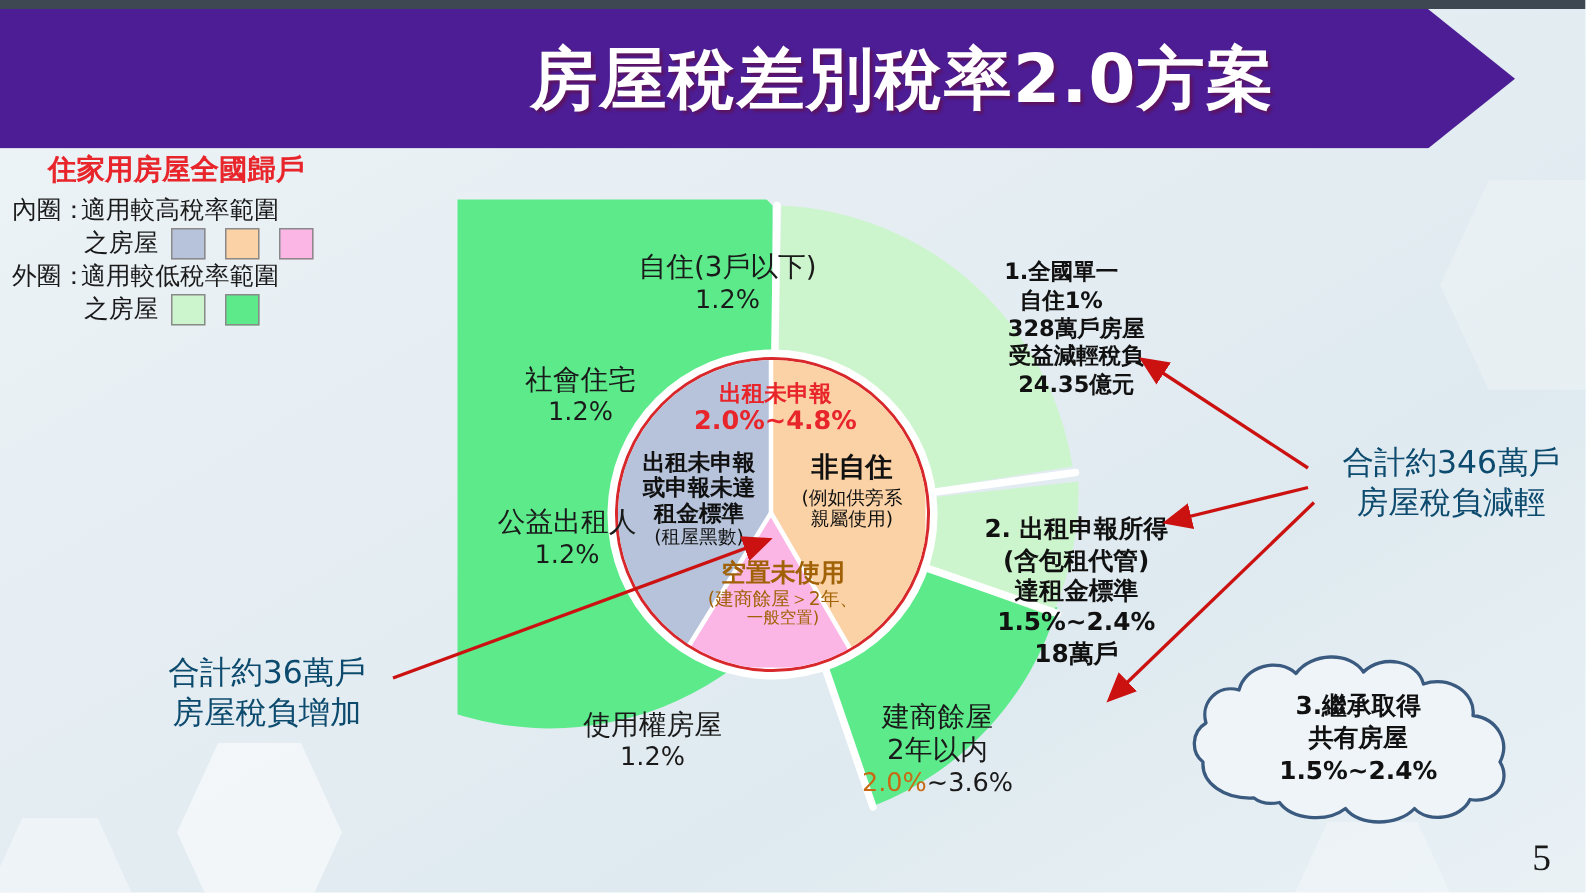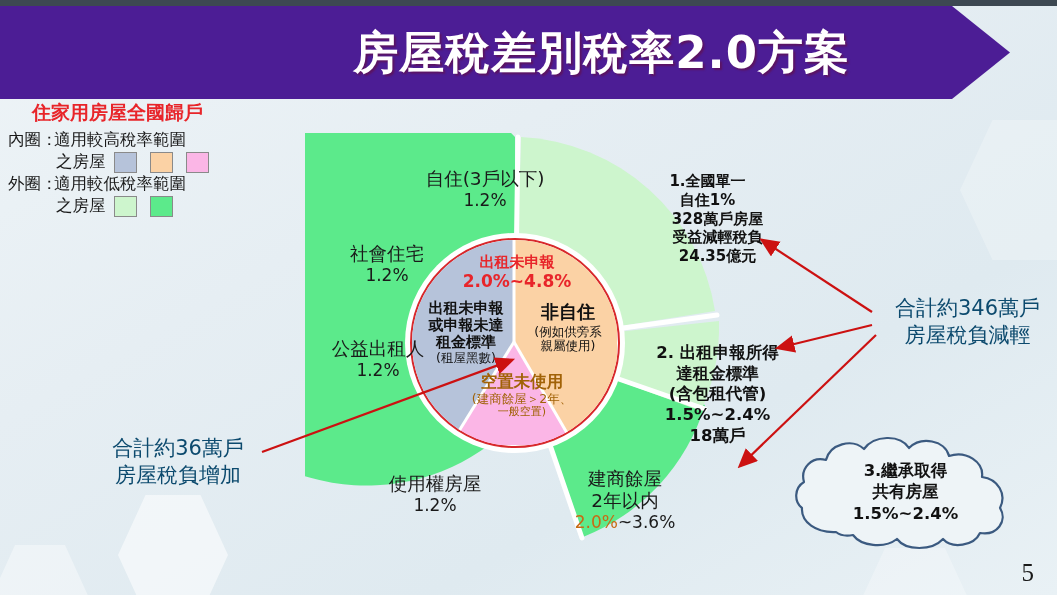--- a/index.html
+++ b/index.html
@@ -252,22 +252,22 @@
 <div class="rt" style="left:595px; top:172px; width:225px; font-size:15px;">
   <div>1.全國單一</div>
   <div>自住1%</div>
   <div style="margin-left:20px;">328萬戶房屋</div>
   <div style="margin-left:20px;">受益減輕稅負</div>
   <div style="margin-left:20px;">24.35億元</div>
 </div>
 
 <div class="rt" style="left:610px; top:343px; width:215px; font-size:16.5px;">
   <div>2. 出租申報所得</div>
+  <div>(含包租代管)</div>
   <div>達租金標準</div>
-  <div>(含包租代管)</div>
   <div>1.5%~2.4%</div>
   <div>18萬戶</div>
 </div>
 
 <div class="cloud-wrap">
   <svg width="235" height="125" viewBox="0 0 235 125" style="position:absolute;left:0;top:0;">
     <path d="M48,100
              C28,101 13,90 14,76
              C6,70 6,56 16,50
              C12,36 24,24 38,28

